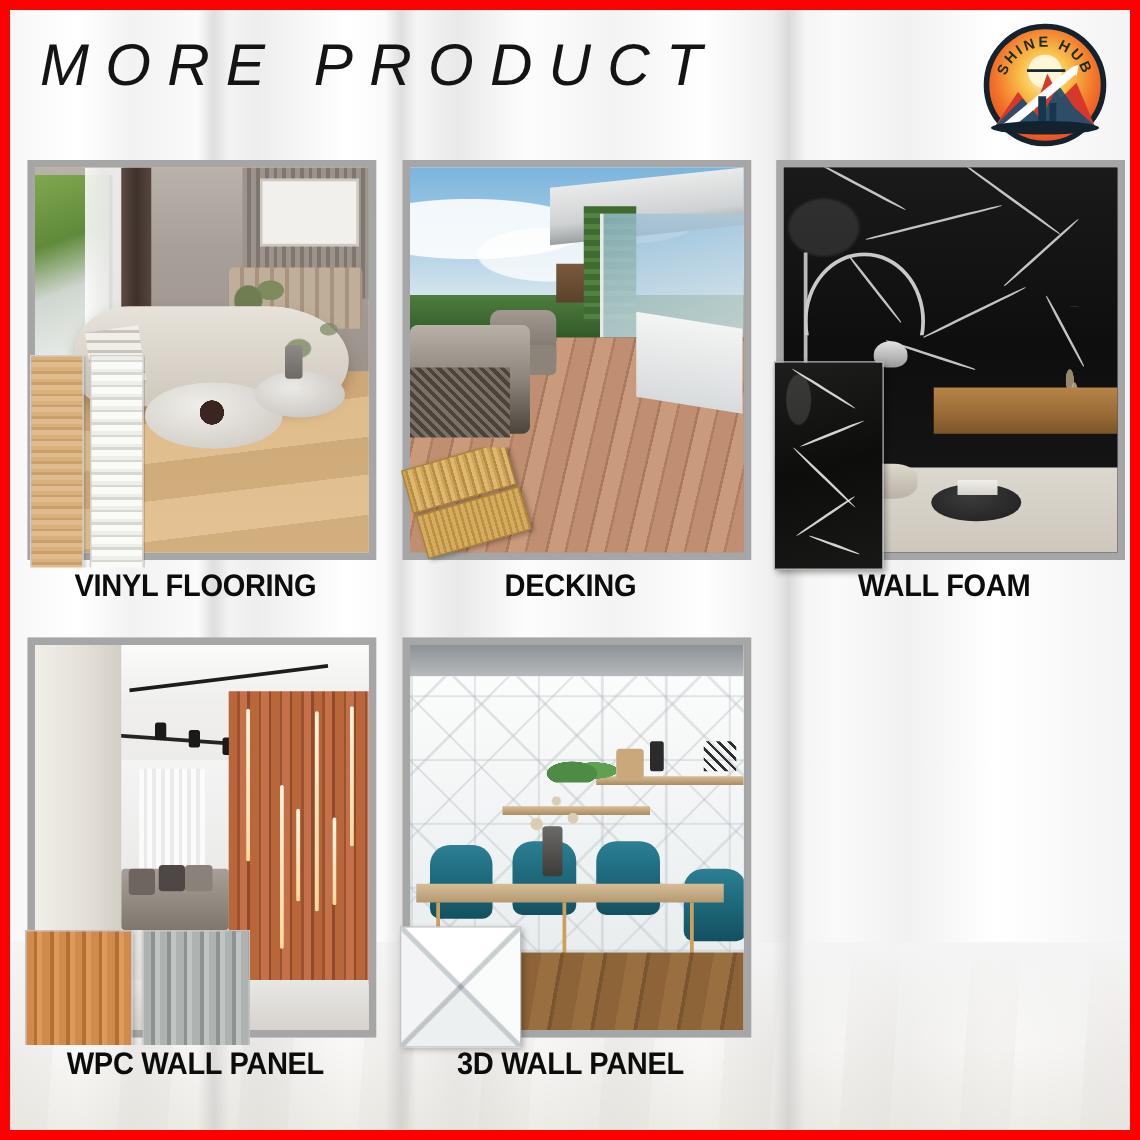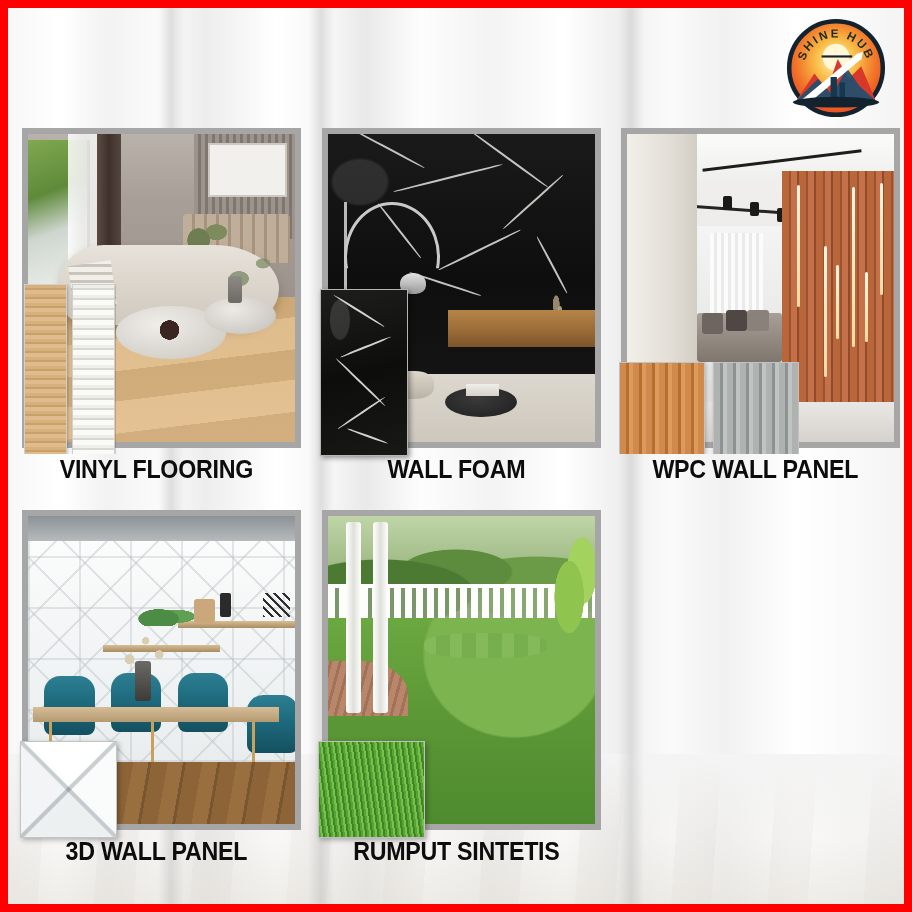--- a/index.html
+++ b/index.html
@@ -535,20 +535,21 @@
 <body>
 
 <div class="poster">
 
   <div class="bg-wash"></div>
   <div class="bg-col" style="left:150px"></div>
   <div class="bg-col" style="left:300px"></div>
   <div class="bg-col" style="left:610px"></div>
 
   <div class="header">
+    <div class="poster-title">MORE PRODUCT</div>
 
     <div class="logo">
       <svg viewBox="0 0 120 120" xmlns="http://www.w3.org/2000/svg" aria-hidden="true">
         <defs>
           <radialGradient id="sunG" cx="50%" cy="42%" r="62%">
             <stop offset="0%" stop-color="#fff3c4"></stop>
             <stop offset="34%" stop-color="#f9c04a"></stop>
             <stop offset="68%" stop-color="#f2762a"></stop>
             <stop offset="100%" stop-color="#e8401f"></stop>
           </radialGradient>
@@ -595,20 +596,44 @@
           <div class="v-vase"></div>
         </div>
         <div class="swatch sw-vinyl">
           <div class="sw-plank-oak"></div>
           <div class="sw-plank-white"></div>
         </div>
       </div>
       <div class="card-label">VINYL FLOORING</div>
     </div>
 
+    <div class="cell">
+      <div class="card">
+        <div class="photo p-deck">
+          <div class="d-sky"></div>
+          <div class="d-clouds"></div>
+          <div class="d-roof"></div>
+          <div class="d-hedge"></div>
+          <div class="d-pergola"></div>
+          <div class="d-ivy"></div>
+          <div class="d-glass"></div>
+          <div class="d-deckfloor"></div>
+          <div class="d-railwall"></div>
+          <div class="d-chair"></div>
+          <div class="d-pouf"></div>
+          <div class="d-sofa"></div>
+          <div class="d-weave"></div>
+        </div>
+        <div class="swatch sw-deck">
+          <div class="sw-deck-board sw-deck-b1"></div>
+          <div class="sw-deck-board sw-deck-b2"></div>
+        </div>
+      </div>
+      <div class="card-label">DECKING</div>
+    </div>
 
     <div class="cell">
       <div class="card">
         <div class="photo p-foam">
           <div class="f-marble">
             <div class="f-vein" style="left:8%;  top:6%;  width:30%; height:2px; transform:rotate(28deg)"></div>
             <div class="f-vein" style="left:24%; top:18%; width:42%; height:2px; transform:rotate(-14deg)"></div>
             <div class="f-vein" style="left:50%; top:10%; width:36%; height:2px; transform:rotate(36deg)"></div>
             <div class="f-vein" style="left:62%; top:28%; width:30%; height:2px; transform:rotate(-42deg)"></div>
             <div class="f-vein" style="left:14%; top:40%; width:26%; height:2px; transform:rotate(52deg)"></div>
@@ -697,31 +722,15 @@
           <div class="t-leg" style="left:84%; top:67%; height:22%"></div>
           <div class="t-vase"></div>
           <div class="t-flowers"></div>
           <div class="t-floor"></div>
         </div>
         <div class="swatch sw-3d"></div>
       </div>
       <div class="card-label">3D WALL PANEL</div>
     </div>
 
-    <div class="cell">
-      <div class="card">
-        <div class="photo p-grass">
-          <div class="g-trees"></div>
-          <div class="g-fence"></div>
-          <div class="g-lawn"></div>
-          <div class="g-green-band"></div>
-          <div class="g-path"></div>
-          <div class="g-column" style="left:7%"></div>
-          <div class="g-column" style="left:17%"></div>
-          <div class="g-shrub"></div>
-        </div>
-        <div class="swatch sw-grass"></div>
-      </div>
-      <div class="card-label">RUMPUT SINTETIS</div>
-    </div>
 
   </div>
 </div>
 
 </body></html>

